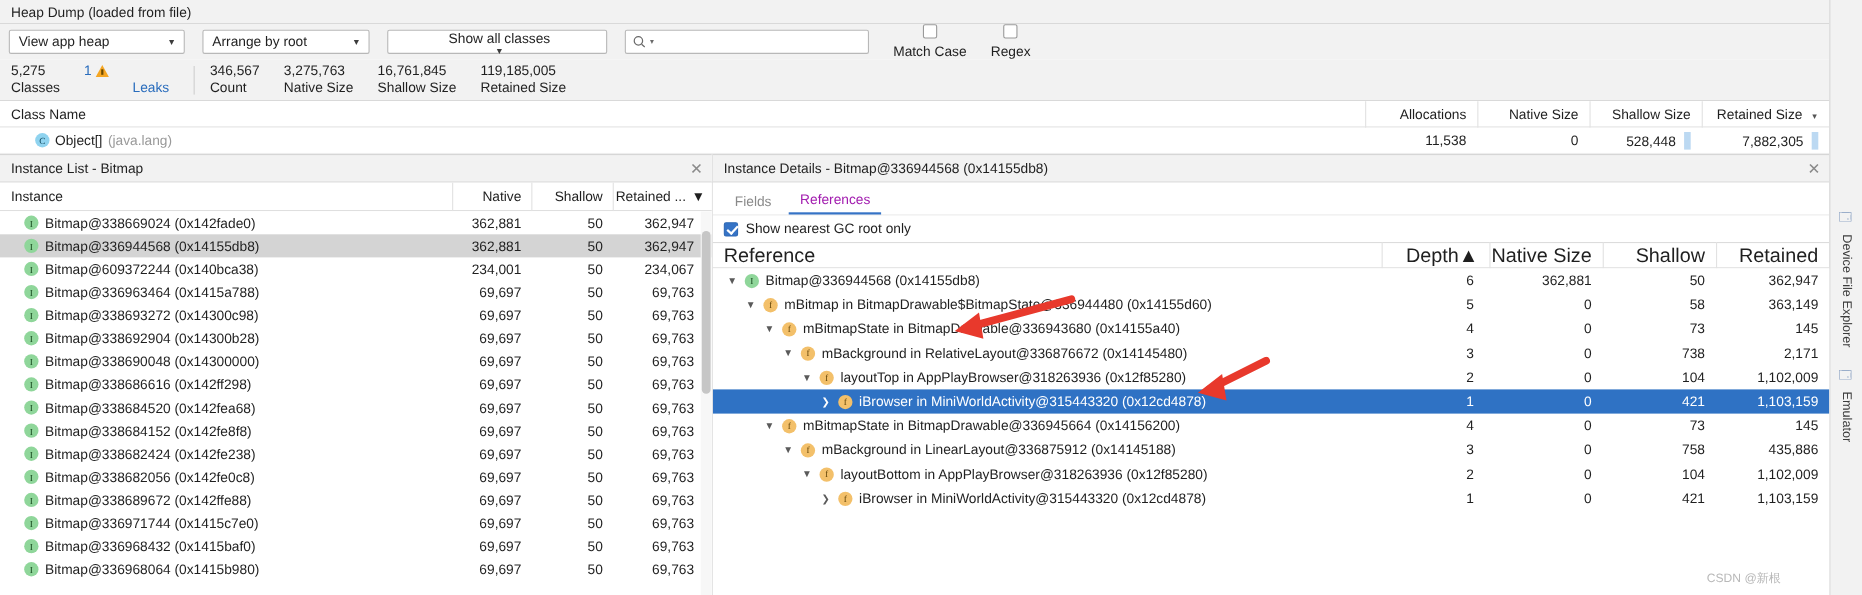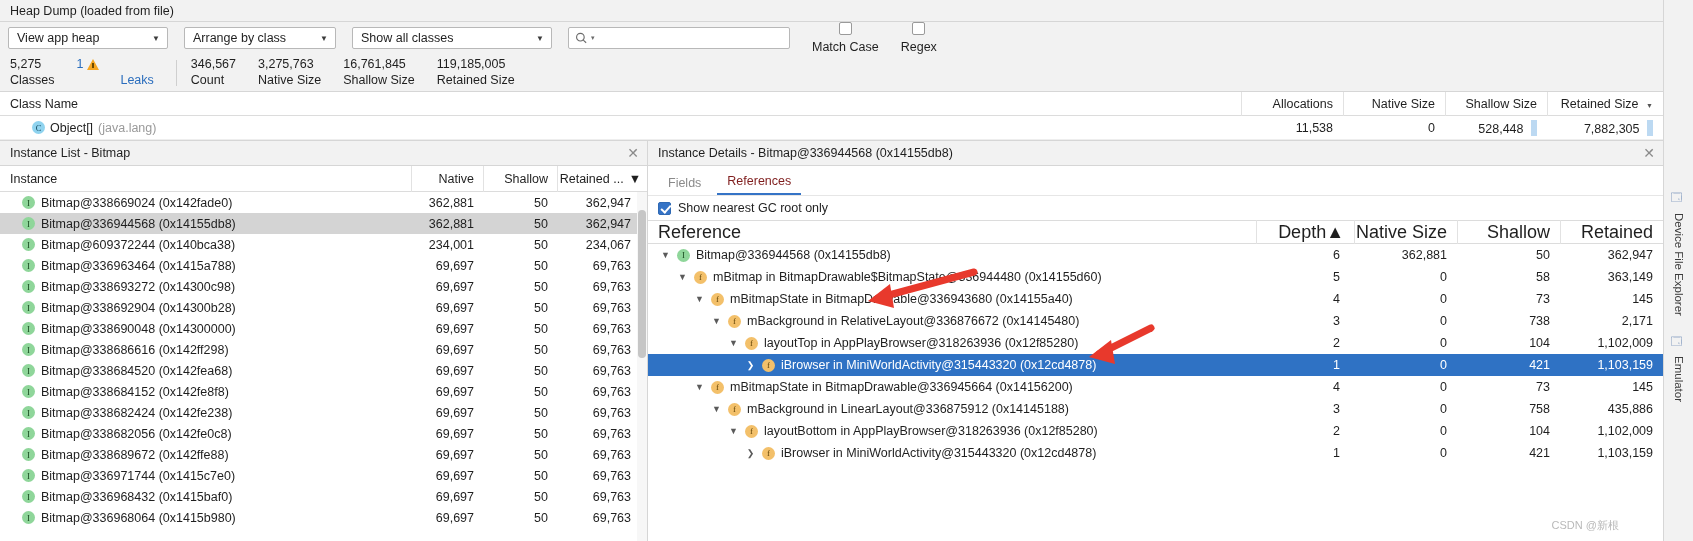--- a/index.html
+++ b/index.html
@@ -43,21 +43,21 @@
     font-size: 12.5px;
     position: relative;
   }
   .combo .lbl { flex: 1; white-space: nowrap; }
   .combo .arr {
     width: 14px; text-align: center;
     color: #3c3c3c; font-size: 8px;
   }
   #combo-view { width: 160px; }
   #combo-arrange { width: 152px; }
-  #combo-classes { width: 200px; }
+  #combo-classes { width: 200px; flex-direction: column; }
 
   .searchbox {
     width: 222px; height: 22px;
     background: #ffffff;
     border: 1px solid #b8b8b8;
     border-radius: 2px;
     display: flex; align-items: center;
     padding: 0 6px;
     gap: 3px;
   }
@@ -192,21 +192,21 @@
   .il-row .r-r { width: 90px; text-align: right; padding-right: 16px; }
   .vscroll {
     position: absolute; right: 0; top: 0; width: 10px; height: 100%;
     background: #f7f7f7;
   }
   .vscroll .thumb { position: absolute; left: 1px; width: 8px; background: #c6c6c6; border-radius: 4px; }
 
   
   .tabs { height: 30px; display: flex; align-items: flex-end; background: #fff; padding-left: 10px; gap: 6px; border-bottom:1px solid #e6e6e6;}
   .tab { padding: 0 10px 5px 10px; font-size: 12.5px; color: #8a8a8a; cursor: pointer; }
-  .tab.active { color: #7f1d1d; border-bottom: 2px solid #3573c6; }
+  .tab.active { color: #a21caf; border-bottom: 2px solid #3573c6; }
   .gcroot { height: 24px; display: flex; align-items: center; gap: 7px; padding-left: 10px; font-size: 12.5px; background:#fff;}
 
   .ref-head {
     height: 24px; display: flex; align-items: center;
     border-top: 1px solid #dcdcdc; border-bottom: 1px solid #dcdcdc;
     background: #fff; font-size: 18px;
   }
   .ref-head .h-ref { flex: 1; padding-left: 10px; }
   .ref-head .h-col {
     width: 103px; text-align: right; padding-right: 10px;
@@ -255,21 +255,21 @@
   <div class="main-col">
 
     <div class="heap-title">Heap Dump (loaded from file)</div>
 
     <div class="toolbar">
       <div class="combo" id="combo-view">
         <span class="lbl">View app heap</span>
         <span class="arr">▼</span>
       </div>
       <div class="combo" id="combo-arrange">
-        <span class="lbl">Arrange by class</span>
+        <span class="lbl">Arrange by root</span>
         <span class="arr">▼</span>
       </div>
       <div class="combo" id="combo-classes">
         <span class="lbl">Show all classes</span>
         <span class="arr">▼</span>
       </div>
 
       <div class="searchbox">
         <svg width="13" height="13" viewBox="0 0 14 14">
           <circle cx="5.8" cy="5.6" r="4.1" fill="none" stroke="#6a6a6a" stroke-width="1.2"></circle>

